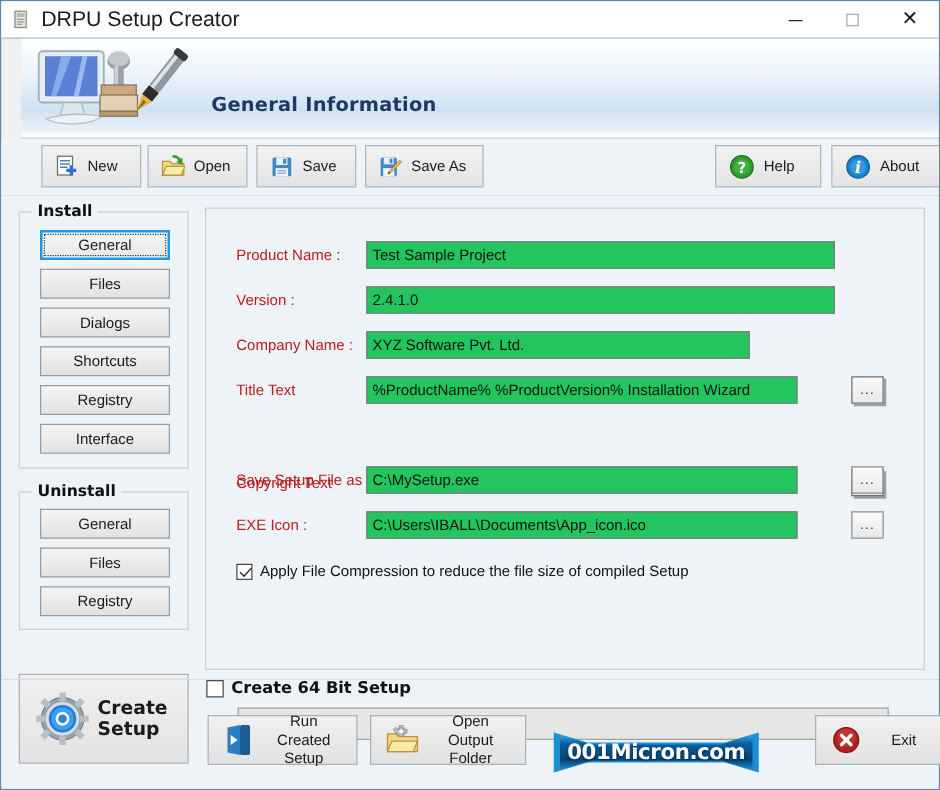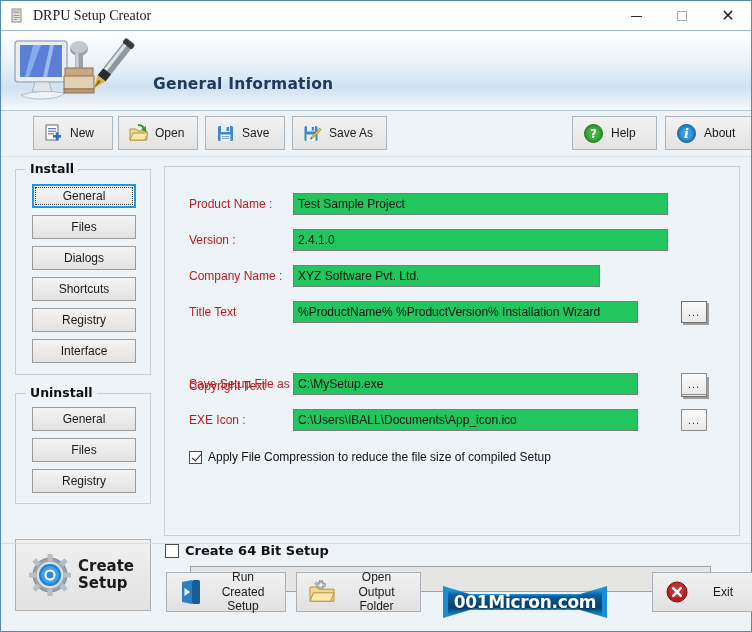--- a/index.html
+++ b/index.html
@@ -23,23 +23,22 @@
     align-items: center;
     position: relative;
   }
   #titlebar .app-icon {
     width: 16px; height: 16px;
     margin-left: 8px; margin-right: 8px;
     flex: 0 0 auto;
     position: relative;
   }
   #titlebar .title-text {
-    font-size: 14px;
+    font-size: 17px;
     color: #1b1b1b;
-    font-family: Liberation Serif, serif;
   }
   .win-btns {
     position: absolute; right: 0; top: 0;
     height: 30px;
     display: flex;
   }
   .win-btn {
     width: 46px; height: 30px;
     display: flex; align-items: center; justify-content: center;
     font-size: 13px; color: #2b2b2b;
@@ -57,20 +56,21 @@
     font-size: 16px; line-height: 1; font-weight: 300; color: #1a1a1a;
   }
 
   
   #header {
     height: 80px;
     position: relative;
     background: linear-gradient(to bottom, #ffffff 0%, #eaf2f9 40%, #cfe2f1 72%, #e9f2f9 92%, #ffffff 100%);
     border-bottom: 1px solid #b9cddd;
     overflow: hidden;
+    margin-left: 16px;
   }
   #header .header-title {
     position: absolute;
     left: 152px; top: 44px;
     font-size: 15.5px;
     font-weight: bold;
     color: #1f3864;
     letter-spacing: 0.2px;
     font-family: "DejaVu Sans", sans-serif;
   }

